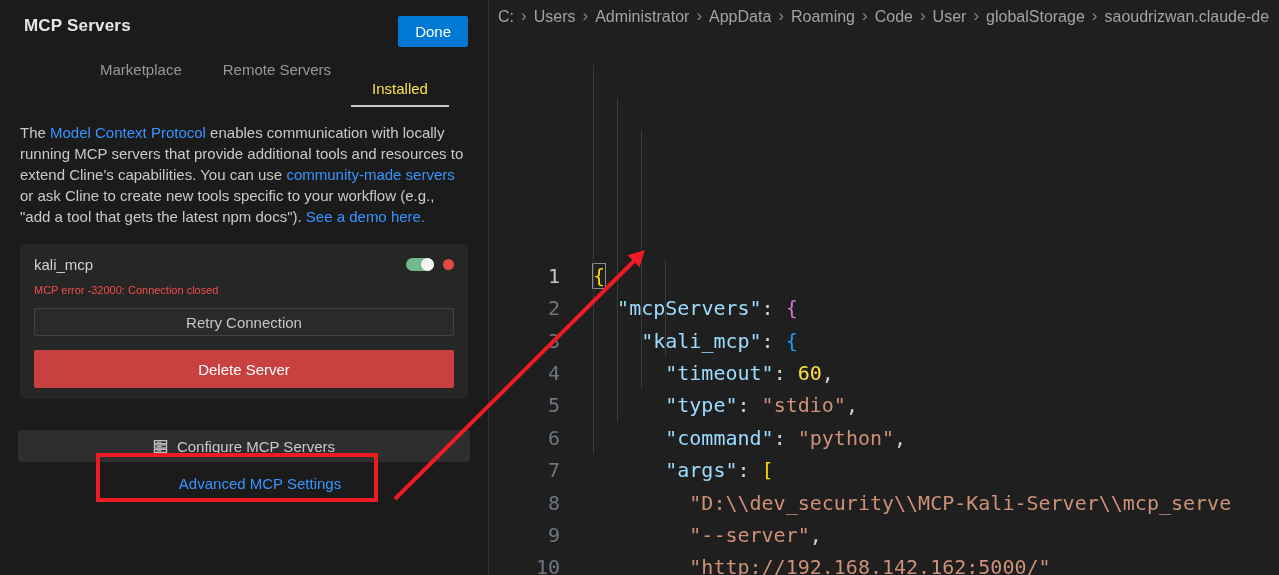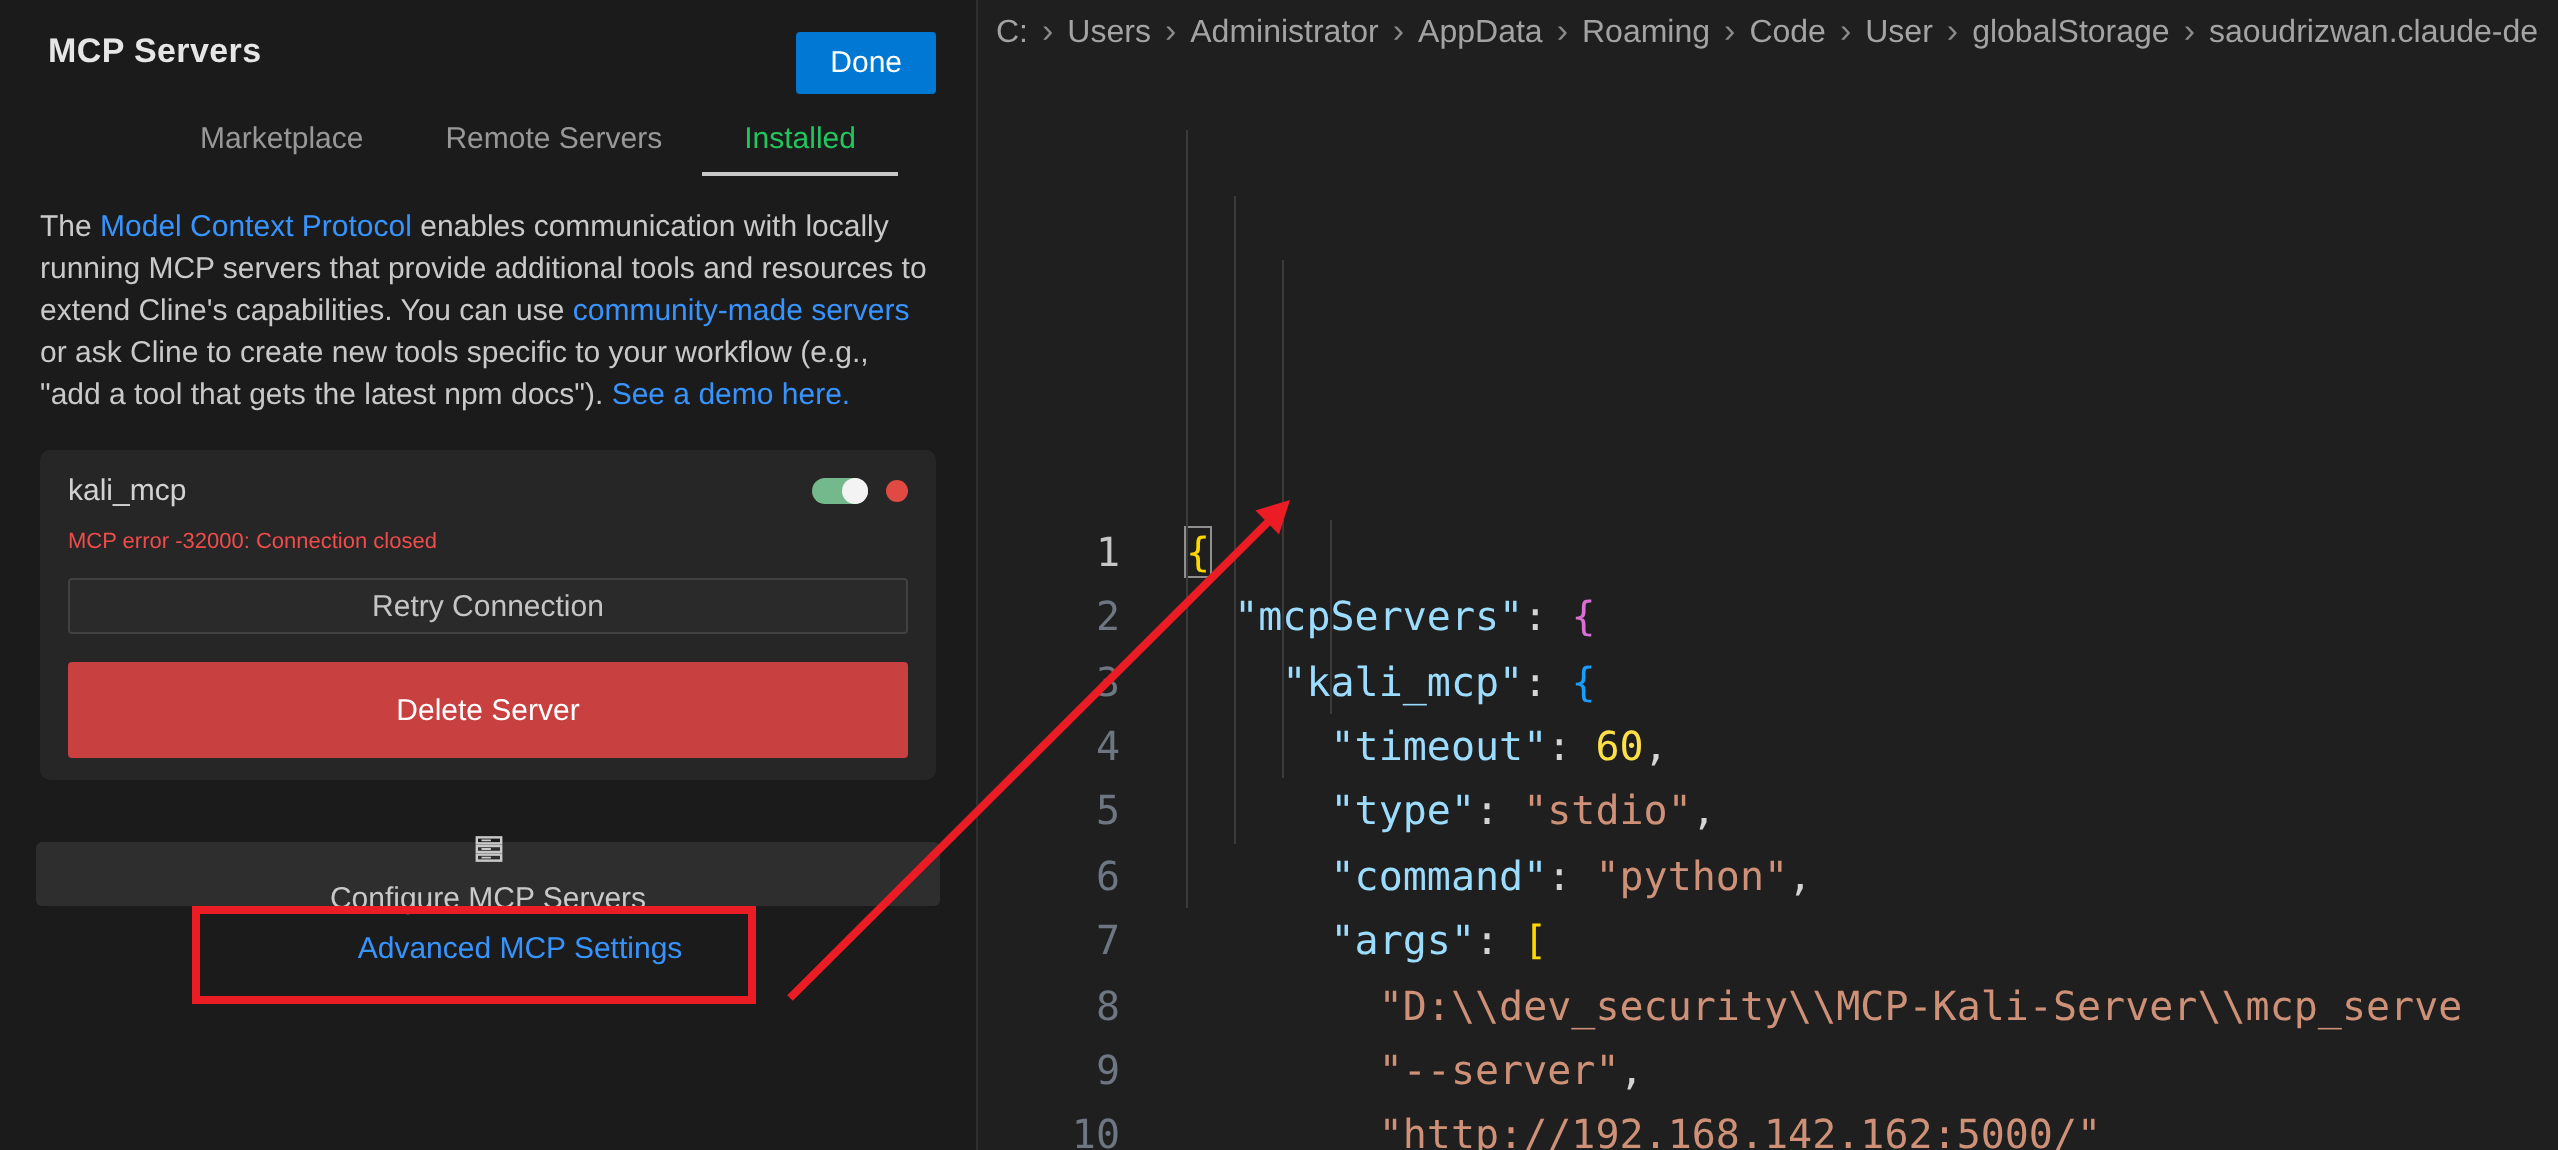--- a/index.html
+++ b/index.html
@@ -12,34 +12,34 @@
   body{background:var(--editor-bg);font-family:"Liberation Sans",sans-serif;}
   .app{display:flex;width:1279px;height:575px;position:relative;}
 
   
   .panel{width:489px;flex:none;background:var(--panel-bg);border-right:1px solid #2f2f2f;position:relative;}
   .panel-header{padding:16px 24px 0;}
   .panel-title{font-size:17px;font-weight:700;color:#e6e6e6;letter-spacing:.2px;}
   .done-btn{position:absolute;top:16px;right:20px;background:var(--accent);color:#fff;border:none;border-radius:2px;padding:7px 17px;font-size:15px;font-family:inherit;cursor:pointer;}
   .tab-bar{display:flex;gap:41px;padding-left:40px;margin-top:25px;font-size:15px;justify-content:center;}
   .tab{color:#989898;padding-bottom:10px;position:relative;cursor:pointer;white-space:nowrap;}
-  .tab.active{color:#22c55e;}
+  .tab.active{color:#fde047;margin-top:19px;}
   .tab.active::after{content:"";position:absolute;left:-21px;right:-21px;bottom:0;height:2px;background:#c8c8c8;}
   .desc{margin:15px 20px 0;font-size:15px;line-height:21px;color:#c9c9c9;}
   .desc a{color:var(--link);text-decoration:none;cursor:pointer;}
   .card{margin:17px 20px 0;background:var(--card-bg);border-radius:5px;padding:12px 14px 11px;}
   .card-head{display:flex;align-items:center;}
   .server-name{font-size:15px;color:#d2d2d2;}
   .toggle{margin-left:auto;width:28px;height:13px;border-radius:7px;background:var(--toggle);position:relative;cursor:pointer;}
   .toggle-knob{position:absolute;right:0;top:0;width:13px;height:13px;border-radius:50%;background:#f3f3f3;}
   .status-dot{width:11px;height:11px;border-radius:50%;background:var(--dot);margin-left:9px;}
   .error-text{color:var(--error);font-size:11px;margin-top:11px;}
   .retry-btn{display:block;width:100%;margin-top:12px;background:#2a2a2a;border:1px solid #414141;color:#c5c5c5;font-size:15px;height:28px;border-radius:2px;font-family:inherit;cursor:pointer;}
-  .delete-btn{display:block;width:100%;margin-top:14px;background:var(--danger);border:none;color:#fff;font-size:15px;height:48px;border-radius:2px;font-family:inherit;cursor:pointer;}
-  .configure-btn{margin:31px 18px 0;width:calc(100% - 36px);height:32px;background:#2e2e2e;border:none;border-radius:3px;color:#c9c9c9;font-size:15px;display:flex;align-items:center;justify-content:center;gap:9px;font-family:inherit;cursor:pointer;flex-direction:column;}
+  .delete-btn{display:block;width:100%;margin-top:14px;background:var(--danger);border:none;color:#fff;font-size:15px;height:38px;border-radius:2px;font-family:inherit;cursor:pointer;}
+  .configure-btn{margin:31px 18px 0;width:calc(100% - 36px);height:32px;background:#2e2e2e;border:none;border-radius:3px;color:#c9c9c9;font-size:15px;display:flex;align-items:center;justify-content:center;gap:9px;font-family:inherit;cursor:pointer;}
   .configure-btn svg{flex:none;}
   .advanced-link{display:block;text-align:center;margin-top:13px;color:var(--link);font-size:15px;text-decoration:none;cursor:pointer;margin-left:32px;}
 
   
   .editor{flex:1;min-width:0;background:var(--editor-bg);position:relative;overflow:hidden;}
   .breadcrumb{height:33px;display:flex;align-items:center;gap:7px;padding-left:9px;font-size:16px;color:#a3a3a3;white-space:nowrap;overflow:hidden;}
   .bc-sep{color:#8a8a8a;font-size:17px;line-height:1;transform:translateY(-1px);}
   .code{position:relative;font-family:"DejaVu Sans Mono",monospace;font-size:20px;line-height:32.4px;white-space:pre;}
   .code-row{display:flex;height:32.4px;cursor:text;}
   .ln{width:71px;flex:none;text-align:right;color:#6e7681;user-select:none;}

